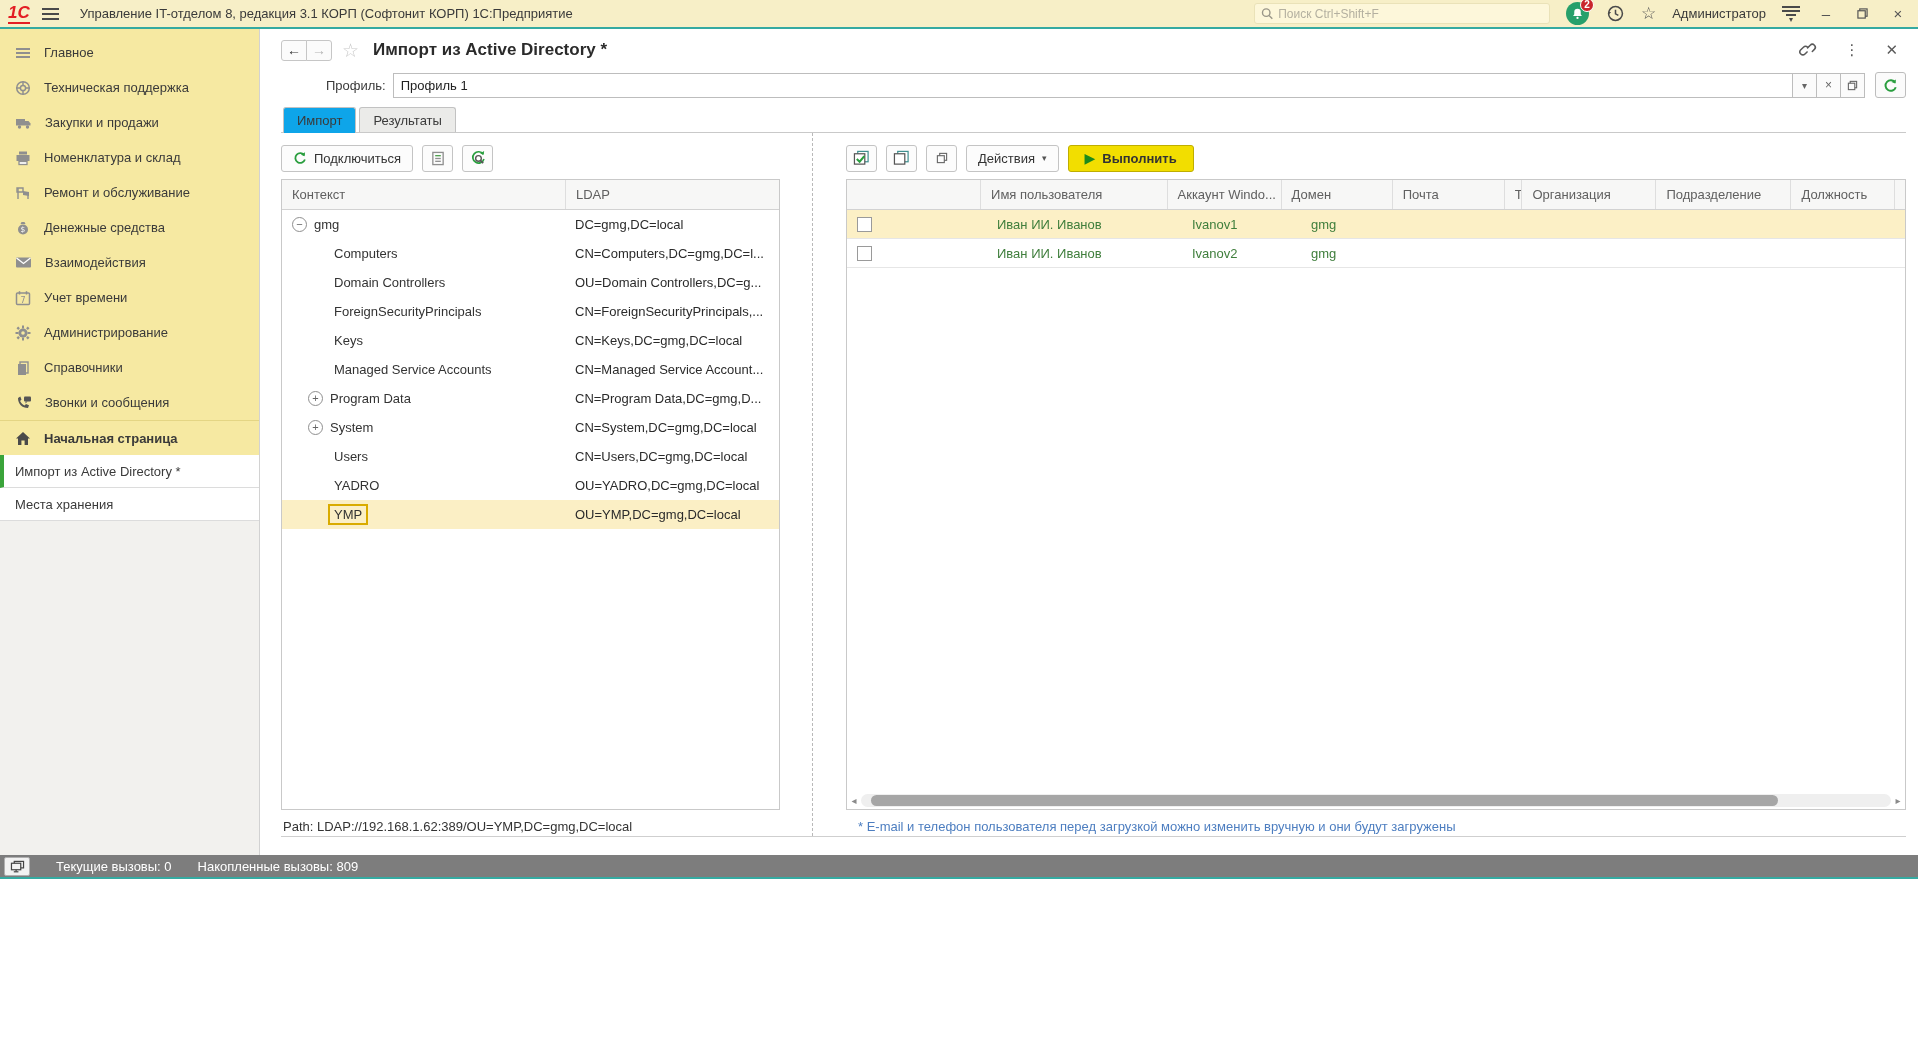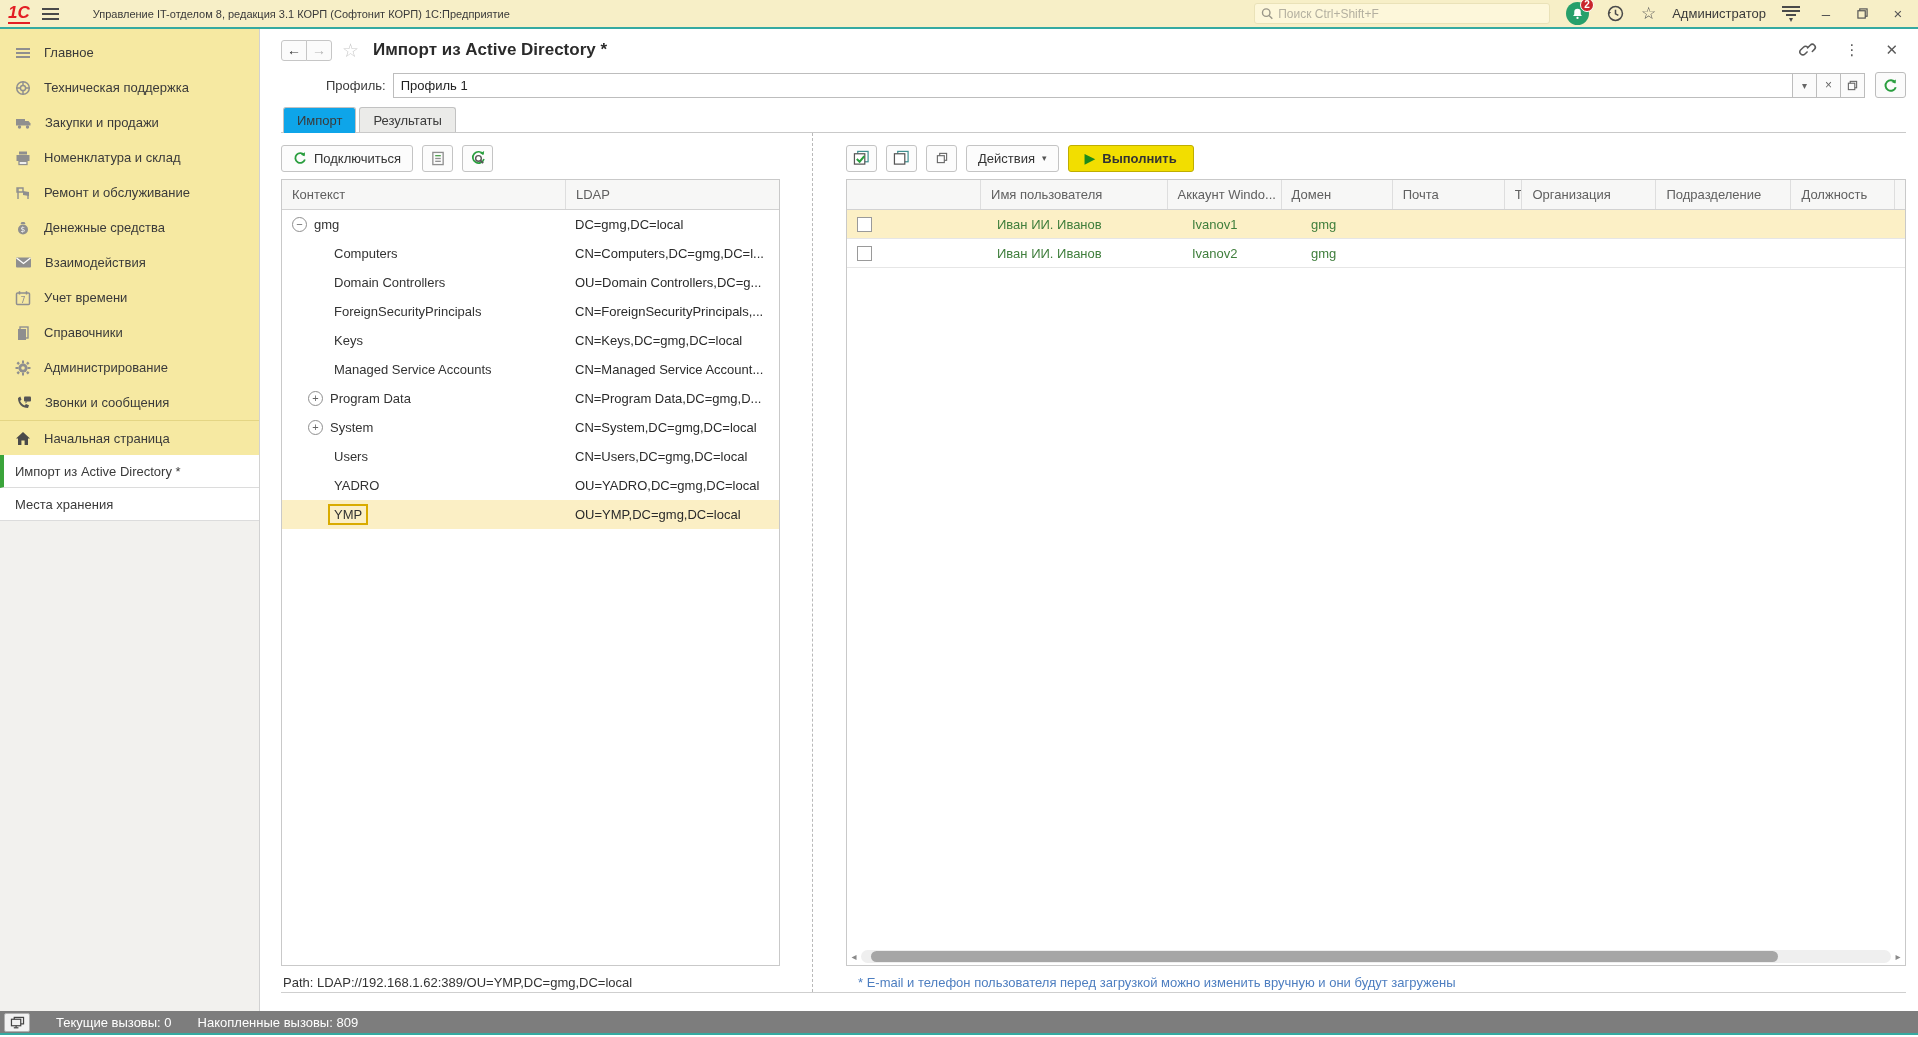--- a/index.html
+++ b/index.html
@@ -6,51 +6,51 @@
   html,body { width:1918px; height:1037px; overflow:hidden;
     font-family:"Liberation Sans","DejaVu Sans",sans-serif; font-size:13px; color:#333; background:#fff; }
 
   
   .topbar { height:29px; background:#f7efc7; display:flex; align-items:center;
     padding:0 10px 0 8px; gap:12px; border-bottom:2px solid #35aaa1; }
   .logo-1c { color:#e31e24; font-weight:bold; font-style:italic; font-size:17px;
     border-bottom:2px solid #e31e24; line-height:1; padding-bottom:1px; }
   .burger { display:flex; flex-direction:column; gap:3px; width:17px; cursor:pointer; }
   .burger i { height:2px; background:#4a4a4a; display:block; }
-  .tb-title { font-size:11px; color:#3a3a3a; margin-left:22px; white-space:nowrap; }
+  .tb-title { font-size:13px; color:#3a3a3a; margin-left:9px; white-space:nowrap; }
   .tb-right { margin-left:auto; display:flex; align-items:center; gap:16px; }
   .searchbox { width:296px; height:21px; background:#fdf7da; border:1px solid #eae2b8;
     border-radius:3px; display:flex; align-items:center; padding:0 6px; gap:5px; }
   .searchbox input { border:none; outline:none; background:transparent; width:100%;
     font-size:12px; color:#555; font-family:inherit; }
   .searchbox input::placeholder { color:#b4b0a0; }
   .bell-wrap { position:relative; width:24px; height:24px; }
   .bell-circle { width:23px; height:23px; border-radius:50%; background:#27a06b;
     display:flex; align-items:center; justify-content:center; }
   .badge { position:absolute; top:-4px; right:-4px; min-width:14px; height:14px; border-radius:50%;
     background:#c9252c; color:#fff; font-size:10px; display:flex; align-items:center;
     justify-content:center; font-weight:bold; border:1px solid #fff; }
   .winbtn { color:#555; font-size:15px; width:20px; text-align:center; cursor:pointer; }
   .user-name { color:#3a3a3a; }
   .lines-caret { display:flex; flex-direction:column; align-items:center; gap:2px; width:18px; cursor:pointer; }
   .lines-caret i { height:2px; background:#4a4a4a; display:block; width:100%; }
   .lines-caret i.short { width:60%; }
   .lines-caret .caret { color:#4a4a4a; font-size:8px; line-height:4px; }
 
   
-  .main { display:flex; height:982px;border-radius:28px; }
+  .main { display:flex; height:826px;border-radius:28px; }
 
   
   .sidebar { width:260px; display:flex; flex-direction:column; background:#f2f1ee;
     border-right:1px solid #d2d2d2; }
   .sb-yellow { background:#f6e9a2; padding-top:6px; }
   .sb-item { height:35px; display:flex; align-items:center; gap:13px; padding-left:15px;
     cursor:pointer; white-space:nowrap; color:#3a3a3a; }
   .sb-item svg { flex:none; }
-  .sb-home { border-top:1px solid #e4d584; }
+  .sb-home { border-top:1px solid #e4d584;font-weight:bold; }
   .win-tab { height:33px; background:#fff; border-bottom:1px solid #dcdcdc; display:flex;
     align-items:center; padding-left:15px; cursor:pointer; color:#3a3a3a; }
   .win-tab.active { border-left:4px solid #3aa43a; padding-left:11px; }
   .sb-fill { flex:1; }
 
   
   .content { flex:1; display:flex; flex-direction:column; background:#fff;
     padding:0 12px 18px 21px; min-width:0; }
   .navbar { height:42px; display:flex; align-items:center; gap:10px; }
   .navgroup { display:flex; }
@@ -260,43 +260,43 @@
         <svg width="16" height="16" viewBox="0 0 16 16">
             <rect x="1.5" y="3" width="13" height="11.5" rx="1" fill="none" stroke="#8f8f8f" stroke-width="1.5"></rect>
             <line x1="4.5" y1="1.2" x2="4.5" y2="4.5" stroke="#8f8f8f" stroke-width="1.5"></line>
             <line x1="11.5" y1="1.2" x2="11.5" y2="4.5" stroke="#8f8f8f" stroke-width="1.5"></line>
             <text x="8" y="12.5" font-size="8" fill="#8f8f8f" text-anchor="middle" font-family="DejaVu Sans">7</text>
           </svg>
         <span>Учет времени</span>
       </div>
       <div class="sb-item">
         <svg width="16" height="16" viewBox="0 0 16 16">
-            <rect x="5" y="2" width="8" height="11" fill="none" stroke="#8f8f8f" stroke-width="1.4"></rect>
-            <rect x="3" y="4" width="8" height="11" fill="#8f8f8f"></rect>
-          </svg>
-        <span>Справочники</span>
-      </div>
-      <div class="sb-item">
-        <svg width="16" height="16" viewBox="0 0 16 16">
             <circle cx="8" cy="8" r="4.6" fill="#8f8f8f"></circle>
             <circle cx="8" cy="8" r="1.8" fill="#f6e9a2"></circle>
             <g fill="#8f8f8f">
               <rect x="7" y="0.5" width="2" height="3"></rect>
               <rect x="7" y="12.5" width="2" height="3"></rect>
               <rect x="0.5" y="7" width="3" height="2"></rect>
               <rect x="12.5" y="7" width="3" height="2"></rect>
               <rect x="2" y="2" width="2.4" height="2.4" transform="rotate(45 3.2 3.2)"></rect>
               <rect x="11.6" y="2" width="2.4" height="2.4" transform="rotate(45 12.8 3.2)"></rect>
               <rect x="2" y="11.6" width="2.4" height="2.4" transform="rotate(45 3.2 12.8)"></rect>
               <rect x="11.6" y="11.6" width="2.4" height="2.4" transform="rotate(45 12.8 12.8)"></rect>
             </g>
           </svg>
         <span>Администрирование</span>
       </div>
       <div class="sb-item">
+        <svg width="16" height="16" viewBox="0 0 16 16">
+            <rect x="5" y="2" width="8" height="11" fill="none" stroke="#8f8f8f" stroke-width="1.4"></rect>
+            <rect x="3" y="4" width="8" height="11" fill="#8f8f8f"></rect>
+          </svg>
+        <span>Справочники</span>
+      </div>
+      <div class="sb-item">
         <svg width="17" height="16" viewBox="0 0 17 16">
             <path d="M3 3 c0 6 4 10 10 10 l1-2.8 -3-1.2 -1.4 1.4 c-2-1-3.5-2.5-4.5-4.5 l1.4-1.4 -1.2-3z" fill="#555"></path>
             <rect x="9" y="1.5" width="7" height="5" rx="1" fill="#555"></rect>
             <path d="M10.5 6.5 l0 2 2-2z" fill="#555"></path>
           </svg>
         <span>Звонки и сообщения</span>
       </div>
       <div class="sb-item sb-home">
         <svg width="16" height="15" viewBox="0 0 16 15">
             <path d="M8 1 L15 7.5 H13 V14 H9.6 V9.5 H6.4 V14 H3 V7.5 H1z" fill="#4a4a4a"></path>

